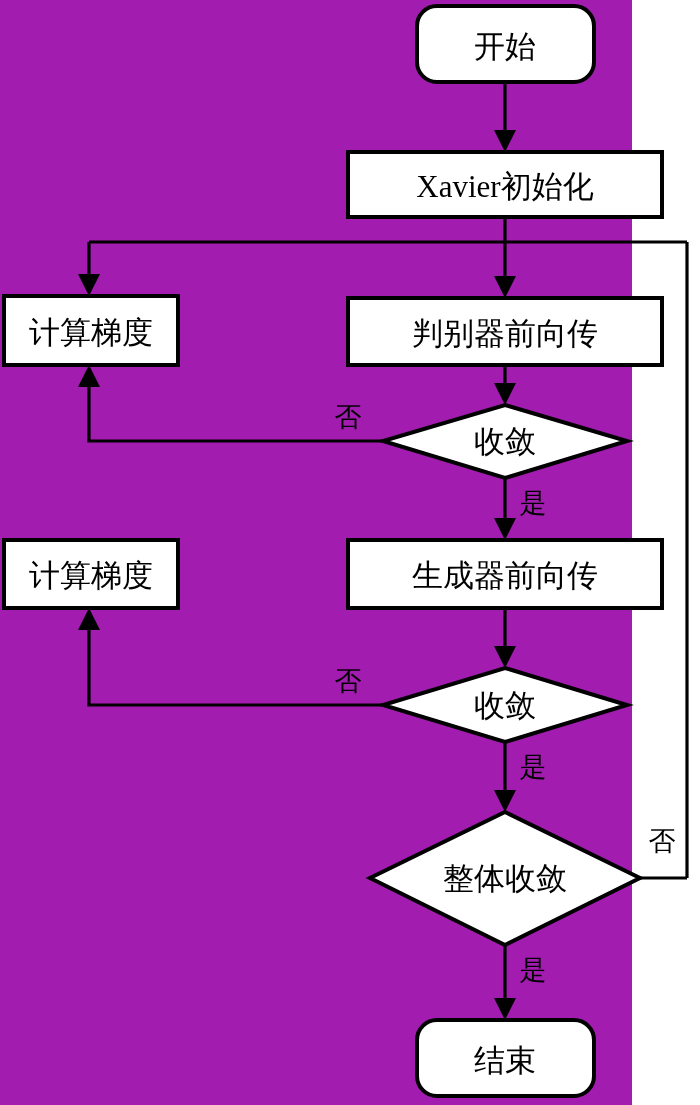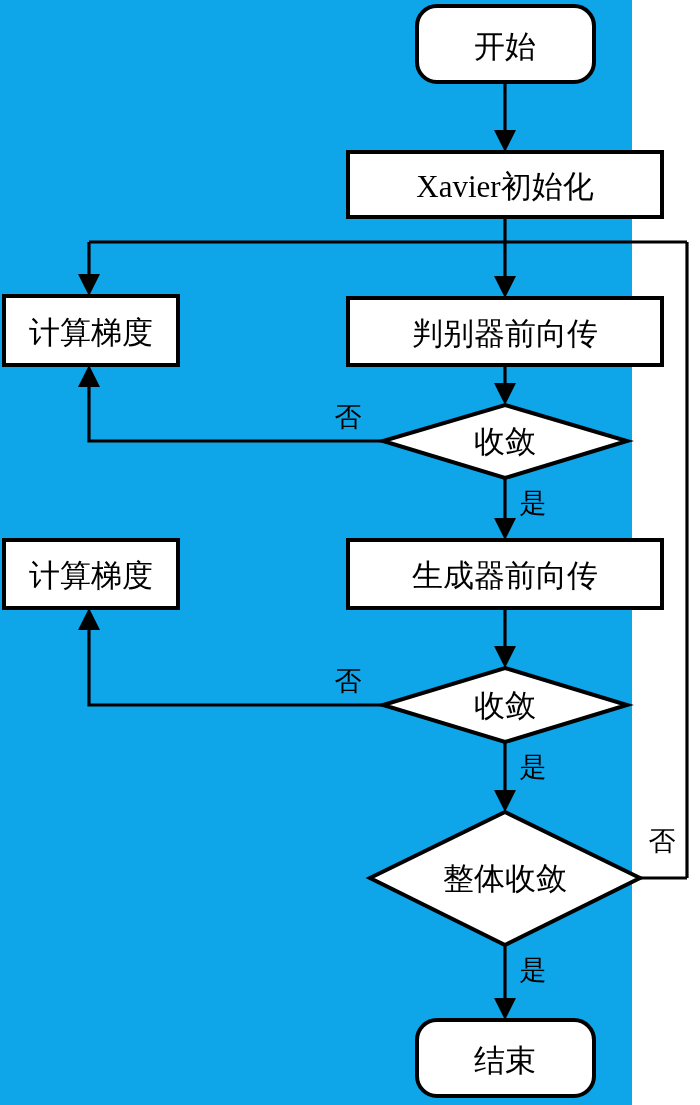--- a/index.html
+++ b/index.html
@@ -10,21 +10,21 @@
   body {
     width: 700px;
     height: 1105px;
     overflow: hidden;
     font-family: "Liberation Serif", "DejaVu Serif", serif;
   }
   #flowchart-root {
     position: relative;
     width: 632px;
     height: 1105px;
-    background: #0ea5e9;
+    background: #a21caf;
   }
   svg.diagram-canvas {
     display: block;
     width: 700px;
     height: 1105px;
   }
   .node-shape {
     fill: #ffffff;
     stroke: #000000;
     stroke-width: 4;

